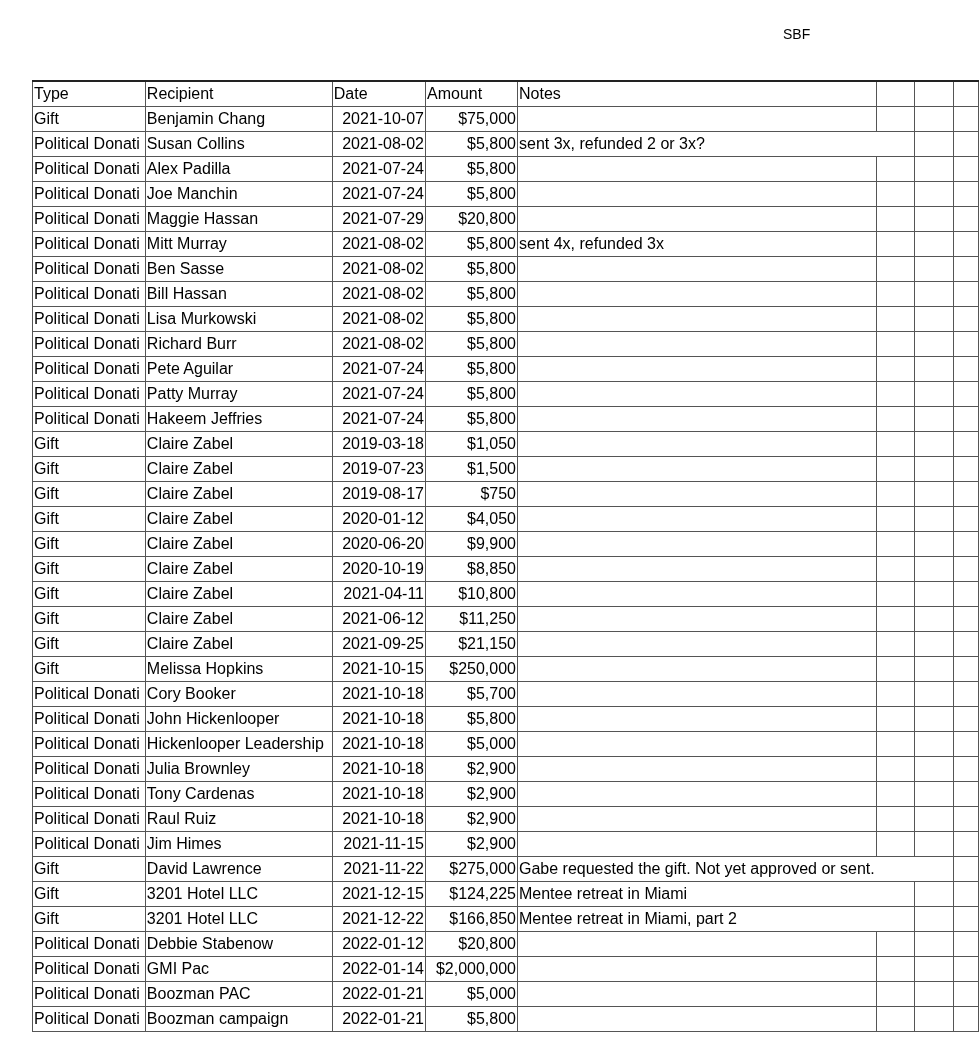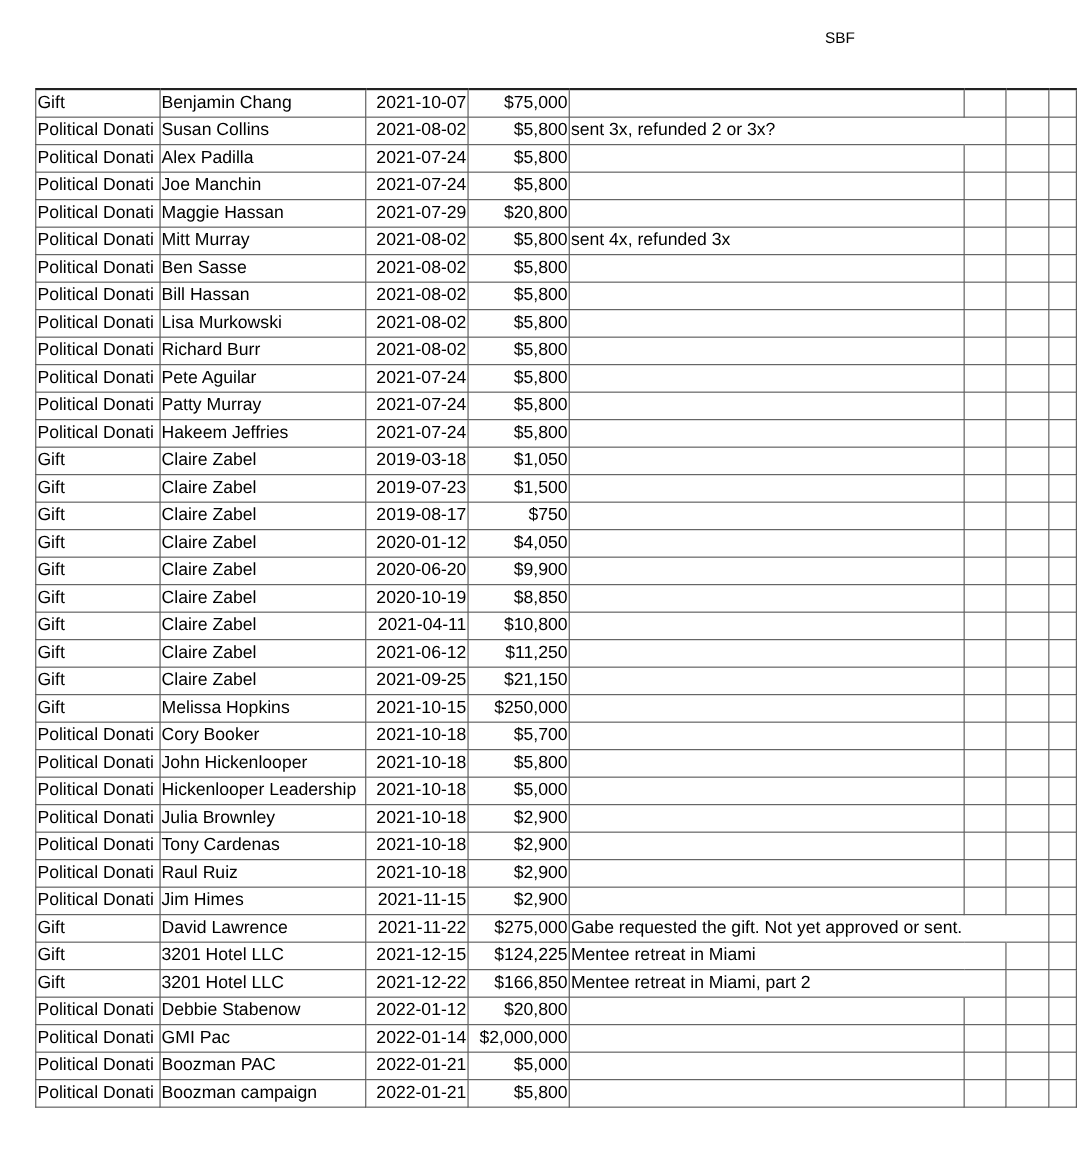--- a/index.html
+++ b/index.html
@@ -1,18 +1,18 @@
 <!DOCTYPE html>
 <html><head>
 <meta charset="utf-8">
 <style>
   html, body { margin:0; padding:0; background:#ffffff; }
   body { width:979px; height:1063px; overflow:hidden; position:relative;
          font-family:"Liberation Sans", sans-serif; color:#000; }
-  .header-label { position:absolute; left:750px; top:26px; font-size:14px;text-align:right; }
+  .header-label { position:absolute; left:783px; top:26px; font-size:14px;text-align:right; }
   .sheet { position:absolute; left:32px; top:80px; border-collapse:collapse; table-layout:fixed; }
   .sheet td { border:1px solid #555; height:24px; padding:0 1px 0 1px; font-size:16px;
               white-space:nowrap; overflow:visible; line-height:24px; vertical-align:bottom; }
   .sheet tr:first-child td { border-top:2px solid #222; }
   .sheet td.num { text-align:right; }
   .sheet td.clip { overflow:hidden;margin-top:24px; }
   .sheet td.noright { border-right-color:transparent;margin-top:32px; }
   .sheet td.noleft { border-left-color:transparent; }
   .c1 { width:121px; } .c2 { width:201px; } .c3 { width:110px; } .c4 { width:110px; }
   .c5 { width:110px; } .c6 { width:110px; } .c7 { width:110px; } .c8 { width:70px; }
@@ -27,20 +27,30 @@
     <col class="c1">
       <col class="c2">
       <col class="c3">
       <col class="c4">
     <col class="c5">
       <col class="c6">
       <col class="c7">
       <col class="c8">
   </colgroup>
   <tbody id="sheet-body">
+    <tr>
+      <td>Type</td>
+      <td>Recipient</td>
+      <td>Date</td>
+      <td>Amount</td>
+      <td>Notes</td>
+      <td></td>
+      <td></td>
+      <td></td>
+    </tr>
   <tr>
         <td class="clip">Gift</td>
         <td>Benjamin Chang</td>
         <td class="num">2021-10-07</td>
         <td class="num">$75,000</td>
         <td></td>
         <td></td>
         <td></td>
         <td></td>
       </tr>

